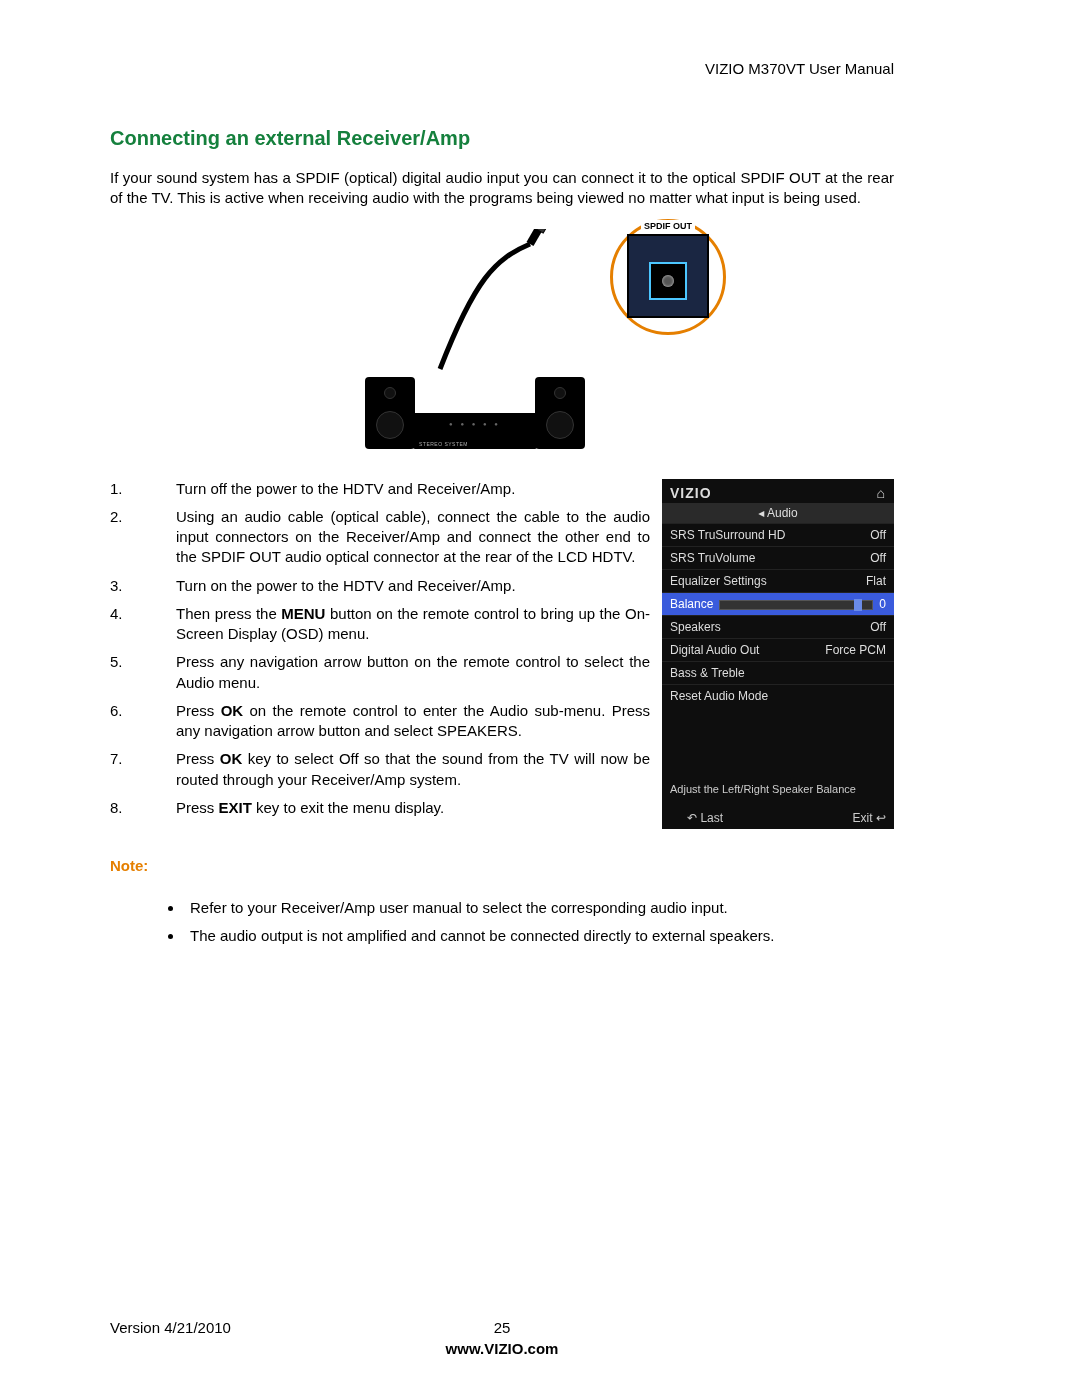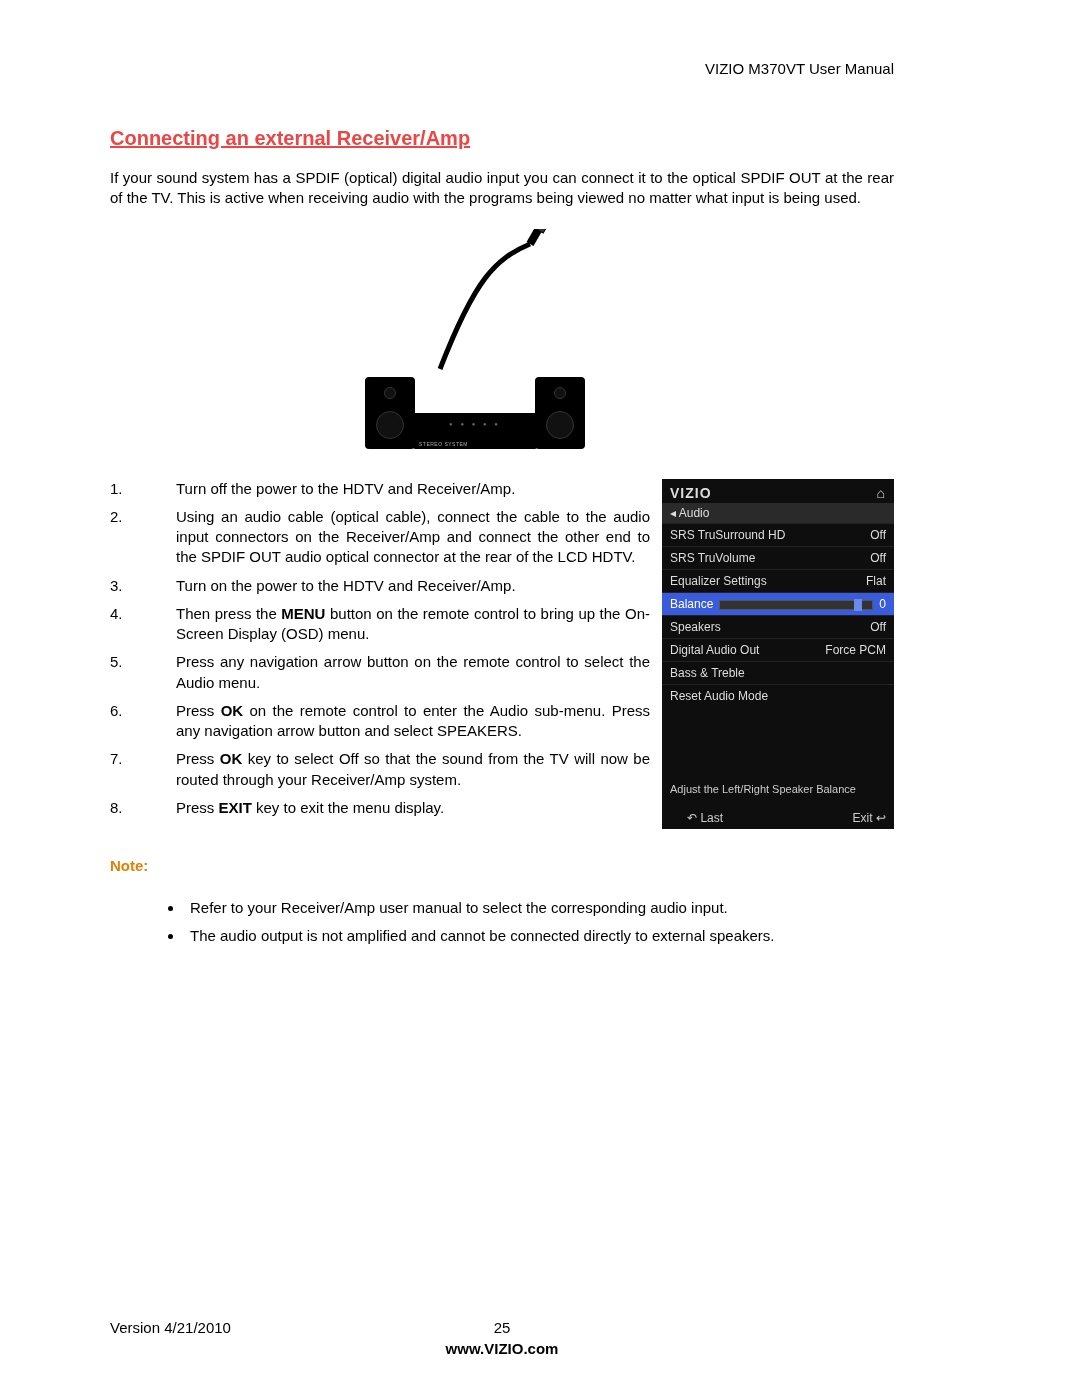--- a/index.html
+++ b/index.html
@@ -16,25 +16,24 @@
     position: relative;
     box-sizing: border-box;
     padding: 60px 110px 40px 110px;
   }
   .header-right {
     text-align: right;
     font-size: 15px;
     margin-bottom: 50px;
   }
   h1.section-title {
-    color: #ef4444;
+    color: #15803d;
     font-size: 20px;
     font-weight: bold;
     margin: 16px 0 18px 0;
-    text-decoration: underline;
   }
   p.intro {
     text-align: justify;
     margin: 0 0 10px 0;
     line-height: 1.35;
   }
   .figure-area {
     height: 230px;
     position: relative;
     margin-bottom: 30px;
@@ -185,20 +184,21 @@
     align-items: center;
     padding: 6px 8px 2px 8px;
     font-weight: bold;
     font-size: 14px;
     letter-spacing: 1px;
   }
   .osd-sub {
     background: #2a2a2a;
     padding: 3px 8px;
     font-size: 12px;
+    text-align: center;
   }
   .osd-row {
     display: flex;
     justify-content: space-between;
     padding: 4px 8px;
     border-top: 1px solid #222;
     font-size: 12px;
   }
   .osd-row.sel { background: #3a5bdc; color: #fff; }
   .osd-slider {
@@ -291,20 +291,26 @@
           <rect x="-2" y="-36" width="4" height="6" fill="#777"></rect>
         </g>
       </svg>
       <div class="speaker spk-l"></div>
       <div class="speaker spk-r"></div>
       <div class="amp">
         <div class="amp-knobs">● ● ● ● ●</div>
         <div class="amp-label">STEREO SYSTEM</div>
       </div>
     </div>
+    <div class="fig-right">
+      <div class="spdif-label">SPDIF OUT</div>
+      <div class="spdif-panel">
+        <div class="spdif-port"></div>
+      </div>
+    </div>
   </div>
 
   <div class="steps-wrap">
     <ol class="steps">
       <li><span>Turn off the power to the HDTV and Receiver/Amp.</span></li>
       <li><span>Using an audio cable (optical cable), connect the cable to the audio input connectors on the Receiver/Amp and connect the other end to the SPDIF OUT  audio optical connector at the rear of the LCD HDTV.</span></li>
       <li><span>Turn on the power to the HDTV and Receiver/Amp.</span></li>
       <li><span>Then press the </span><span class="b">MENU</span><span> button on the remote control to bring up the On-Screen Display (OSD) menu.</span></li>
       <li><span>Press any navigation arrow button on the remote control to select the Audio menu.</span></li>
       <li><span>Press </span><span class="b">OK</span><span> on the remote control to enter the Audio sub-menu. Press any navigation arrow button and select SPEAKERS.</span></li>

